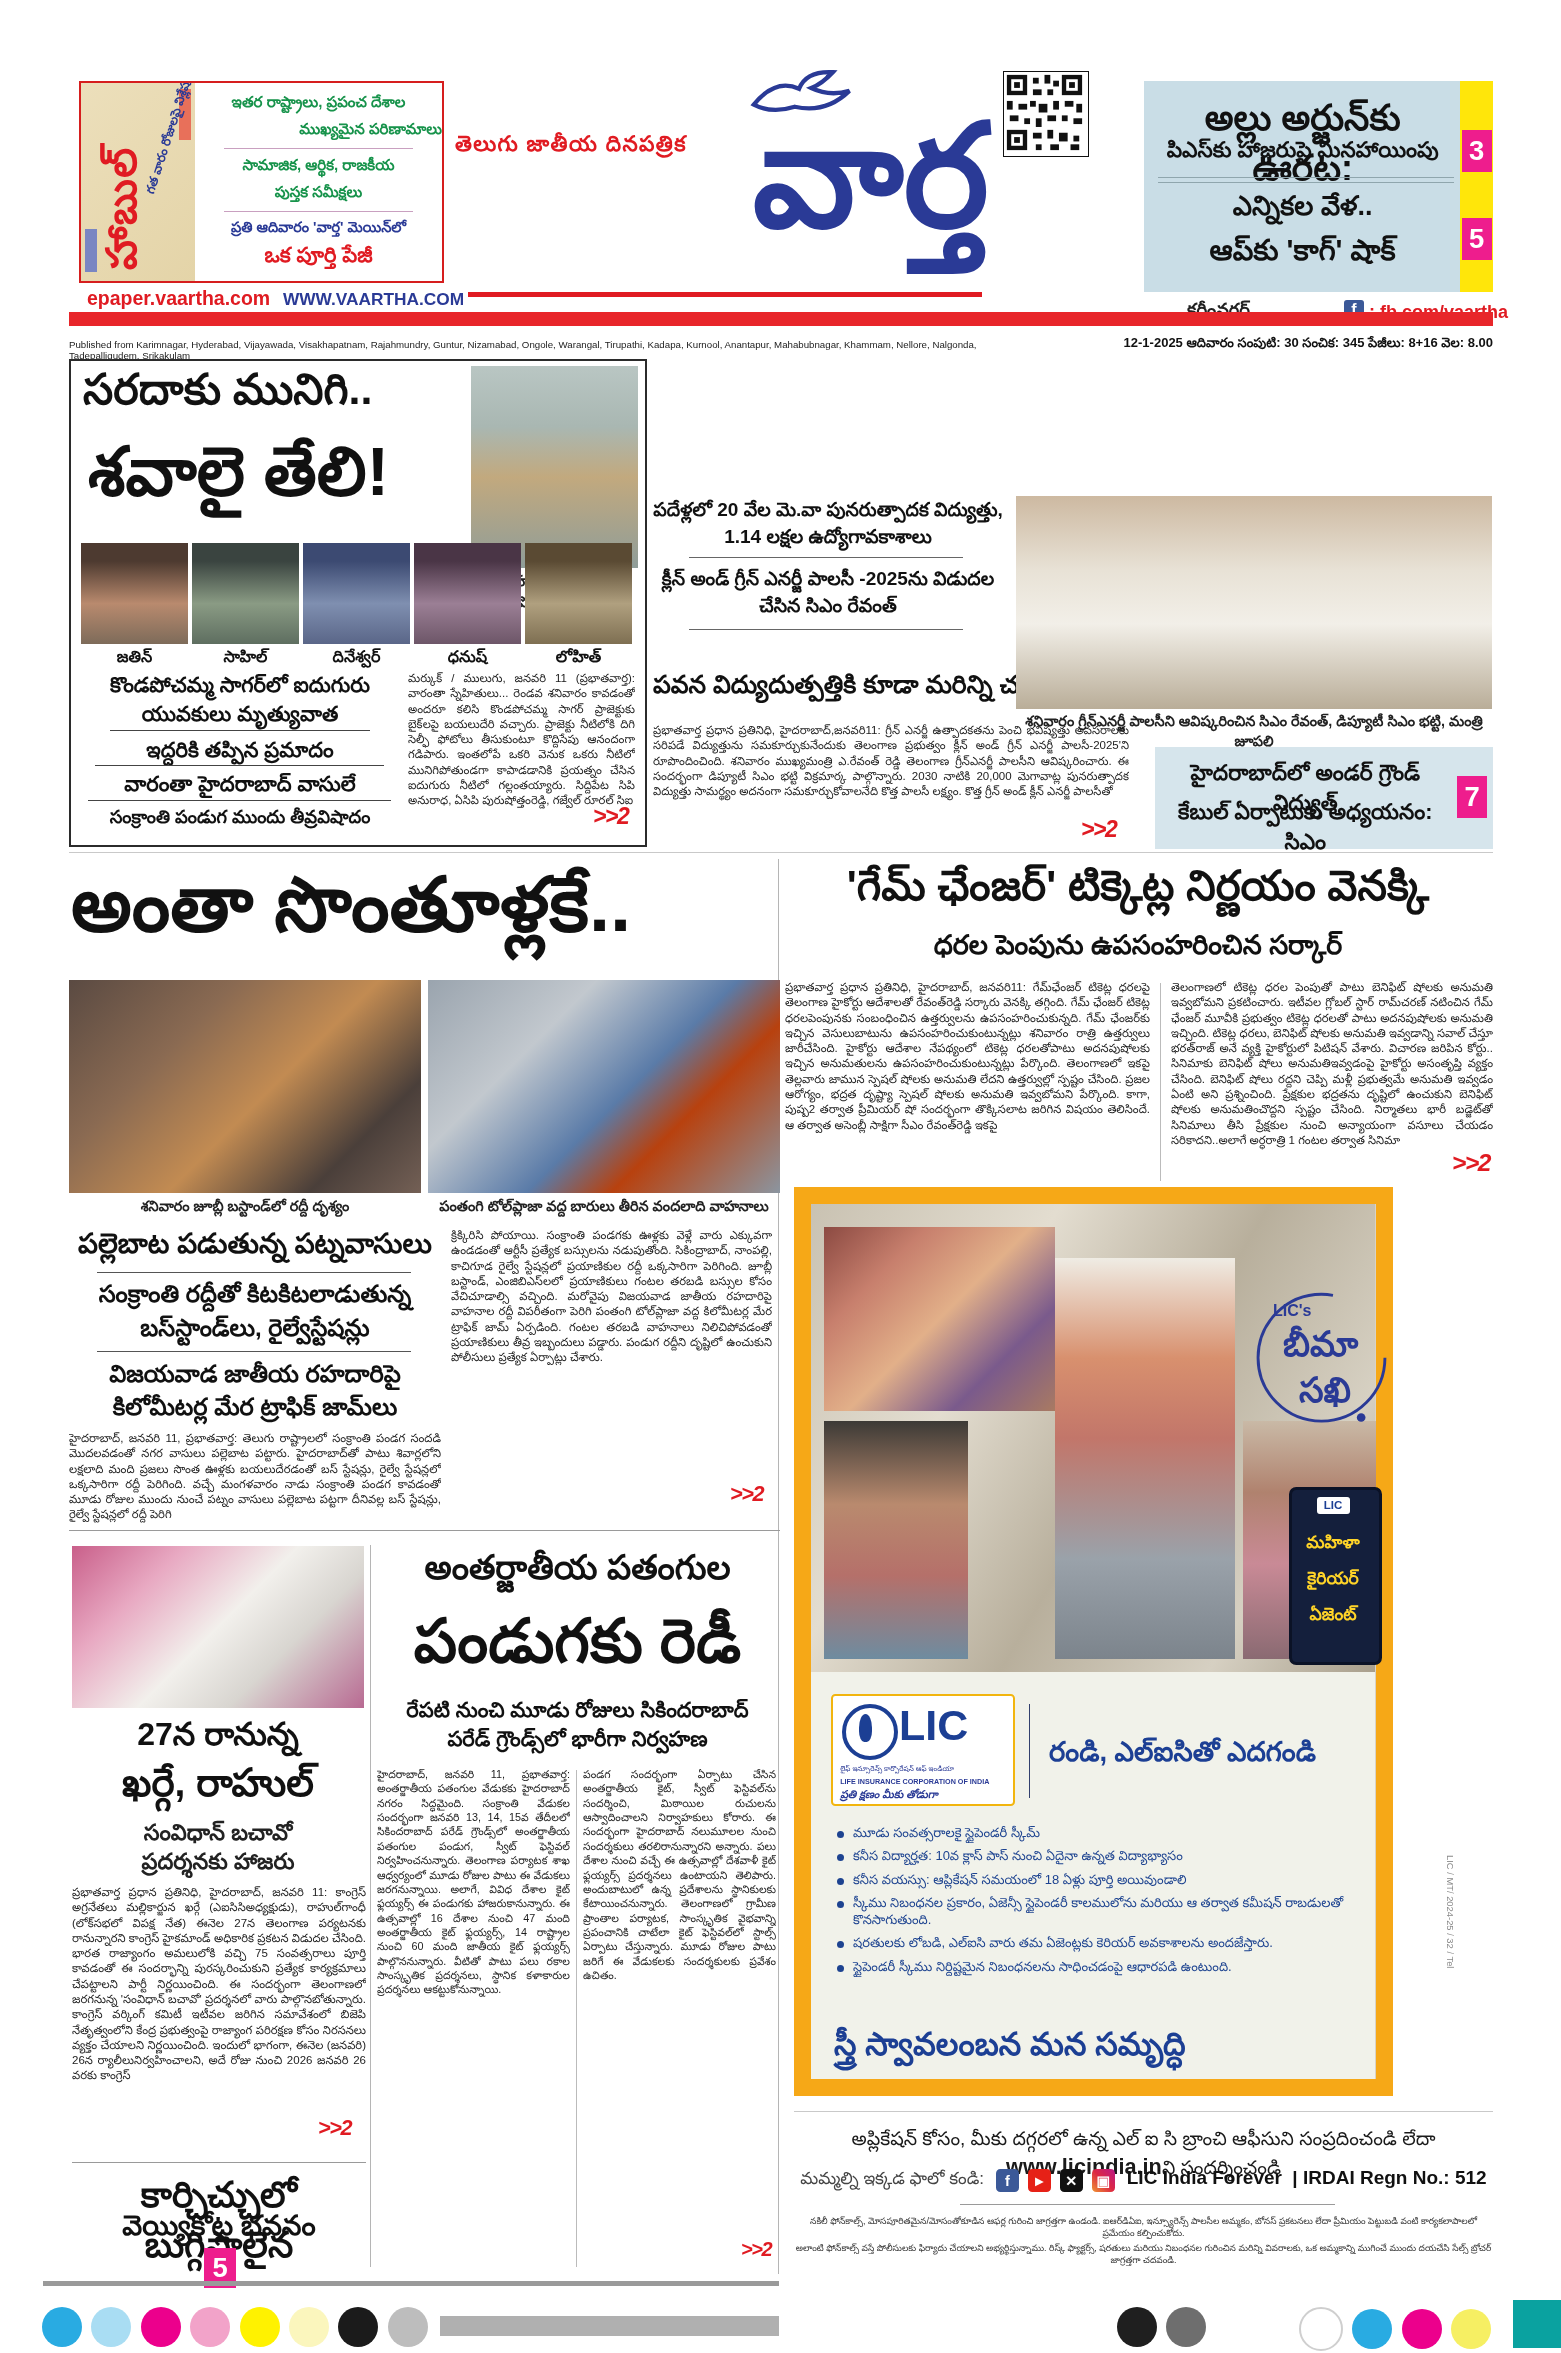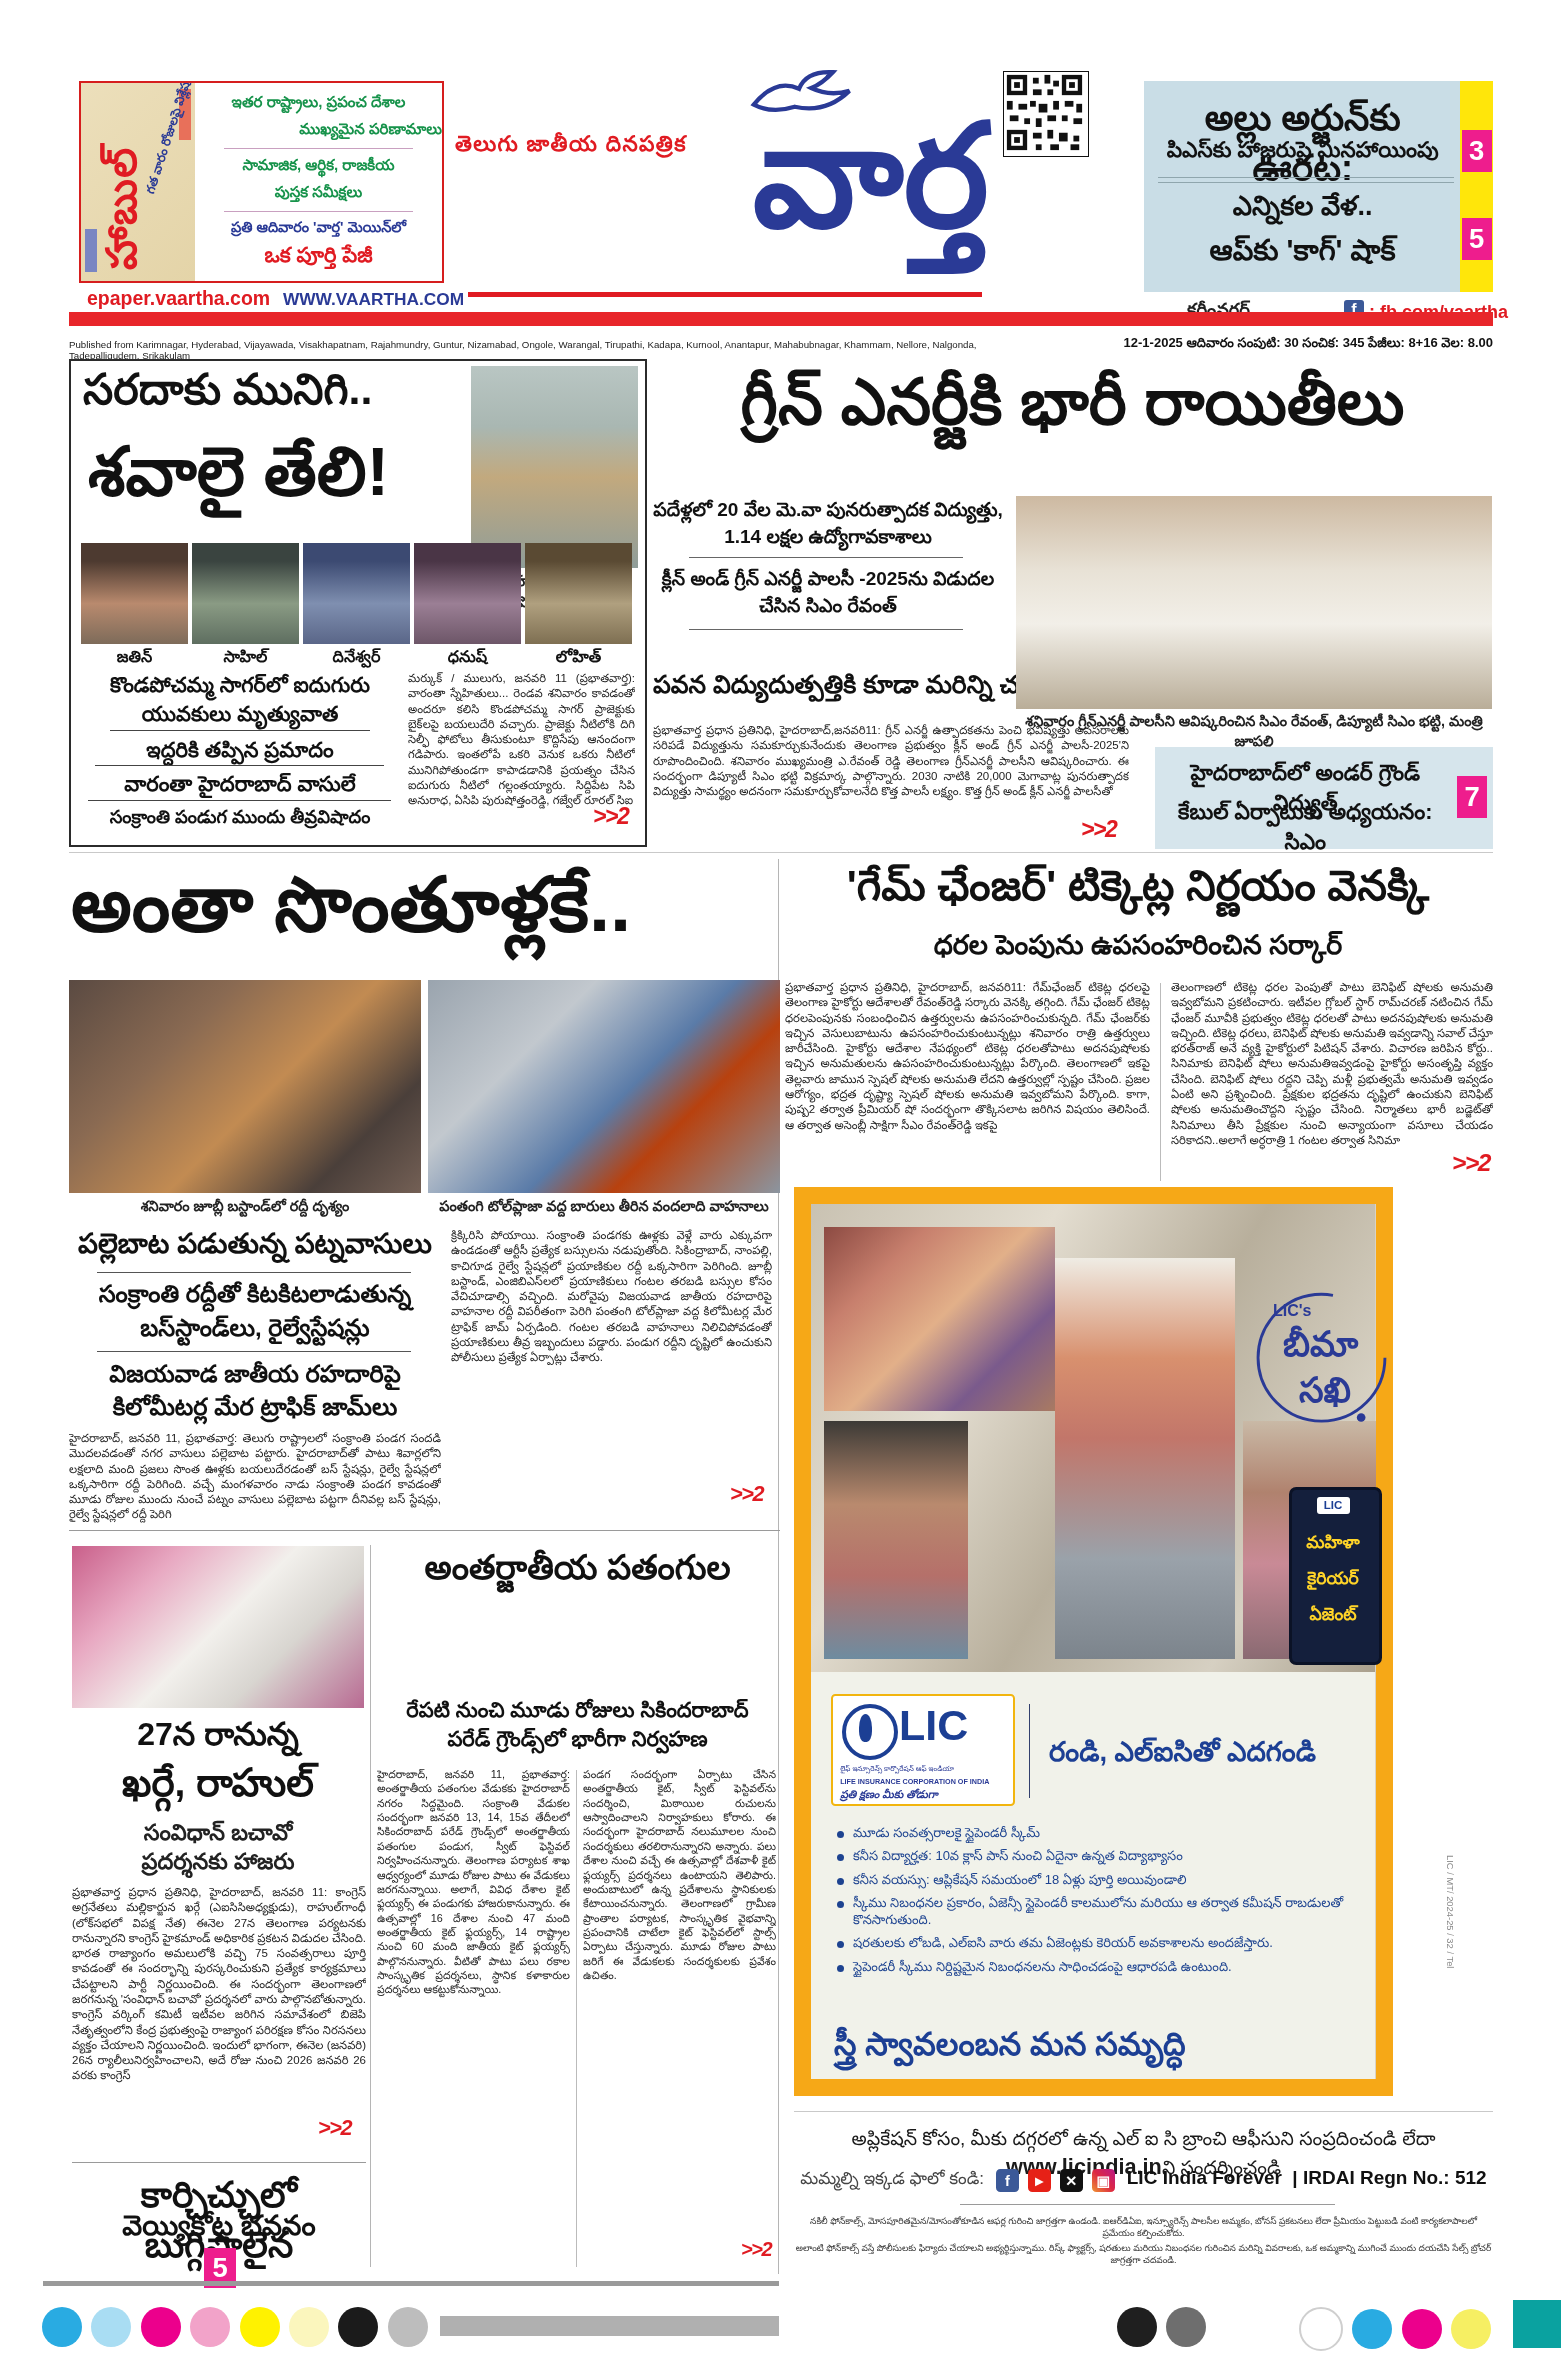--- a/index.html
+++ b/index.html
@@ -145,21 +145,20 @@
   <div class="abs" style="left:95px;top:765px;width:289px;height:1.4px;background:#444;"></div>
   <div class="abs c b" style="left:81px;top:772px;width:318px;font-size:21px;">వారంతా హైదరాబాద్ వాసులే</div>
   <div class="abs" style="left:88px;top:800px;width:303px;height:1.4px;background:#444;"></div>
   <div class="abs c b" style="left:81px;top:807px;width:318px;font-size:18px;">సంక్రాంతి పండుగ ముందు తీవ్రవిషాదం</div>
 
   <div class="abs bodytxt j" style="left:408px;top:671px;width:227px;height:152px;overflow:hidden;">
     <span class="lead">మర్కుక్ / ములుగు, జనవరి 11 (ప్రభాతవార్త):</span><span> వారంతా స్నేహితులు... రెండవ శనివారం కావడంతో అందరూ కలిసి కొండపోచమ్మ సాగర్ ప్రాజెక్టుకు బైక్‌లపై బయలుదేరి వచ్చారు. ప్రాజెక్టు నీటిలోకి దిగి సెల్ఫీ ఫోటోలు తీసుకుంటూ కొద్దిసేపు ఆనందంగా గడిపారు. ఇంతలోపే ఒకరి వెనుక ఒకరు నీటిలో మునిగిపోతుండగా కాపాడడానికి ప్రయత్నం చేసిన ఐదుగురు నీటిలో గల్లంతయ్యారు. సిద్దిపేట సిపి అనురాధ, ఏసిపి పురుషోత్తంరెడ్డి, గజ్వేల్ రూరల్ సిఐ</span>
   </div>
   <div class="abs jump" style="left:593px;top:803px;font-size:23px;">&gt;&gt;2</div>
 
-  <div class="abs c b" style="left:653px;top:359px;width:839px;font-size:64px;line-height:1.35;">గ్రీన్ ఎనర్జీకి భారీ రాయితీలు</div>
   <div class="abs c b" style="left:653px;top:497px;width:350px;font-size:19px;line-height:1.4;">పదేళ్లలో 20 వేల మె.వా పునరుత్పాదక విద్యుత్తు, 1.14 లక్షల ఉద్యోగావకాశాలు</div>
   <div class="abs" style="left:689px;top:557px;width:274px;height:1.4px;background:#666;"></div>
   <div class="abs c b" style="left:653px;top:566px;width:350px;font-size:19px;line-height:1.4;">క్లీన్ అండ్ గ్రీన్ ఎనర్జీ పాలసీ -2025ను విడుదల చేసిన సిఎం రేవంత్</div>
   <div class="abs" style="left:689px;top:629px;width:274px;height:1.4px;background:#666;"></div>
   <div class="abs b" style="left:653px;top:670px;width:476px;font-size:25px;">పవన విద్యుదుత్పత్తికి కూడా మరిన్ని చర్యలు</div>
   <div class="abs ph" style="left:1016px;top:496px;width:476px;height:213px;background:
        linear-gradient(180deg,#cdb9a1 0%,#e8e2d6 35%,#f2efe8 60%,#b9ad98 100%);"></div>
   <div class="abs c" style="left:1016px;top:713px;width:476px;font-size:14.4px;font-weight:bold;color:#222;">శనివారం గ్రీన్‌ఎనర్జీ పాలసీని ఆవిష్కరించిన సిఎం రేవంత్, డిప్యూటీ సిఎం భట్టి, మంత్రి జూపల్లి</div>
   <div class="abs bodytxt j" style="left:653px;top:723px;width:476px;height:126px;overflow:hidden;">
     <span class="lead">ప్రభాతవార్త ప్రధాన ప్రతినిధి, హైదరాబాద్,జనవరి11:</span><span> గ్రీన్ ఎనర్జీ ఉత్పాదకతను పెంచి భవిష్యత్తు అవసరాలకు సరిపడే విద్యుత్తును సమకూర్చుకునేందుకు తెలంగాణ ప్రభుత్వం క్లీన్ అండ్ గ్రీన్ ఎనర్జీ పాలసీ-2025'ని రూపొందించింది. శనివారం ముఖ్యమంత్రి ఎ.రేవంత్ రెడ్డి తెలంగాణ గ్రీన్‌ఎనర్జీ పాలసీని ఆవిష్కరించారు. ఈ సందర్భంగా డిప్యూటీ సిఎం భట్టి విక్రమార్క పాల్గొన్నారు. 2030 నాటికి 20,000 మెగావాట్ల పునరుత్పాదక విద్యుత్తు సామర్థ్యం అదనంగా సమకూర్చుకోవాలనేది కొత్త పాలసీ లక్ష్యం. కొత్త గ్రీన్ అండ్ క్లీన్ ఎనర్జీ పాలసీతో</span>
@@ -290,20 +289,21 @@
     <span class="lead">ప్రభాతవార్త ప్రధాన ప్రతినిధి, హైదరాబాద్, జనవరి 11:</span><span> కాంగ్రెస్ అగ్రనేతలు మల్లికార్జున ఖర్గే (ఎఐసిసిఅధ్యక్షుడు), రాహుల్‌గాంధీ (లోక్‌సభలో విపక్ష నేత) ఈనెల 27న తెలంగాణ పర్యటనకు రానున్నారని కాంగ్రెస్ హైకమాండ్ అధికారిక ప్రకటన విడుదల చేసింది. భారత రాజ్యాంగం అమలులోకి వచ్చి 75 సంవత్సరాలు పూర్తి కావడంతో ఈ సందర్భాన్ని పురస్కరించుకుని ప్రత్యేక కార్యక్రమాలు చేపట్టాలని పార్టీ నిర్ణయించింది. ఈ సందర్భంగా తెలంగాణలో జరగనున్న 'సంవిధాన్ బచావో' ప్రదర్శనలో వారు పాల్గొనబోతున్నారు. కాంగ్రెస్ వర్కింగ్ కమిటీ ఇటీవల జరిగిన సమావేశంలో బిజెపి నేతృత్వంలోని కేంద్ర ప్రభుత్వంపై రాజ్యాంగ పరిరక్షణ కోసం నిరసనలు వ్యక్తం చేయాలని నిర్ణయించింది. ఇందులో భాగంగా, ఈనెల (జనవరి) 26న ర్యాలీలునిర్వహించాలని, అదే రోజు నుంచి 2026 జనవరి 26 వరకు కాంగ్రెస్</span>
   </div>
   <div class="abs jump" style="left:318px;top:2115px;font-size:21.7px;">&gt;&gt;2</div>
   <div class="abs sep" style="left:72px;top:2162px;width:294px;"></div>
   <div class="abs c b" style="left:72px;top:2174px;width:294px;font-size:36px;">కార్చిచ్చులో బుగ్గిపాలైన</div>
   <div class="abs c b" style="left:72px;top:2210px;width:294px;font-size:28px;">వెయ్యికోట్ల భవనం</div>
   <div class="abs badge" style="left:204px;top:2248px;width:32px;height:40px;font-size:27.4px;">5</div>
 
   <div class="abs" style="left:370px;top:1545px;width:1.4px;height:722px;background:#b5b5b5;"></div>
   <div class="abs c b" style="left:379px;top:1545px;width:397px;font-size:34px;line-height:1.35;">అంతర్జాతీయ పతంగుల</div>
+  <div class="abs c b" style="left:379px;top:1597px;width:397px;font-size:61px;line-height:1.45;">పండుగకు రెడీ</div>
   <div class="abs c b" style="left:379px;top:1698px;width:397px;font-size:21px;">రేపటి నుంచి మూడు రోజులు సికిందరాబాద్</div>
   <div class="abs c b" style="left:379px;top:1727px;width:397px;font-size:21px;">పరేడ్ గ్రౌండ్స్‌లో భారీగా నిర్వహణ</div>
   <div class="abs bodytxt j" style="left:377px;top:1767px;width:193px;height:502px;overflow:hidden;font-size:10.8px;">
     <span class="lead">హైదరాబాద్, జనవరి 11, ప్రభాతవార్త:</span><span> అంతర్జాతీయ పతంగుల వేడుకకు హైదరాబాద్ నగరం సిద్ధమైంది. సంక్రాంతి వేడుకల సందర్భంగా జనవరి 13, 14, 15వ తేదీలలో సికిందరాబాద్ పరేడ్ గ్రౌండ్స్‌లో అంతర్జాతీయ పతంగుల పండుగ, స్వీట్ ఫెస్టివల్ నిర్వహించనున్నారు. తెలంగాణ పర్యాటక శాఖ ఆధ్వర్యంలో మూడు రోజుల పాటు ఈ వేడుకలు జరగనున్నాయి. అలాగే, వివిధ దేశాల కైట్ ఫ్లయ్యర్స్ ఈ పండుగకు హాజరుకానున్నారు. ఈ ఉత్సవాల్లో 16 దేశాల నుంచి 47 మంది అంతర్జాతీయ కైట్ ఫ్లయ్యర్స్, 14 రాష్ట్రాల నుంచి 60 మంది జాతీయ కైట్ ఫ్లయ్యర్స్ పాల్గొననున్నారు. వీటితో పాటు పలు రకాల సాంస్కృతిక ప్రదర్శనలు, స్థానిక కళాకారుల ప్రదర్శనలు ఆకట్టుకోనున్నాయి.</span>
   </div>
   <div class="abs" style="left:576px;top:1770px;width:0.7px;height:497px;background:#bbb;"></div>
   <div class="abs bodytxt j" style="left:583px;top:1767px;width:193px;height:502px;overflow:hidden;font-size:10.8px;">పండగ సందర్భంగా ఏర్పాటు చేసిన అంతర్జాతీయ కైట్, స్వీట్ ఫెస్టివల్‌ను సందర్శించి, మిఠాయిల రుచులను ఆస్వాదించాలని నిర్వాహకులు కోరారు. ఈ సందర్భంగా హైదరాబాద్ నలుమూలల నుంచి సందర్శకులు తరలిరానున్నారని అన్నారు. పలు దేశాల నుంచి వచ్చే ఈ ఉత్సవాల్లో దేశవాళీ కైట్ ఫ్లయ్యర్స్ ప్రదర్శనలు ఉంటాయని తెలిపారు. అందుబాటులో ఉన్న ప్రదేశాలను స్థానికులకు కేటాయించనున్నారు. తెలంగాణలో గ్రామీణ ప్రాంతాల పర్యాటక, సాంస్కృతిక వైభవాన్ని ప్రపంచానికి చాటేలా కైట్ ఫెస్టివల్‌లో స్టాల్స్ ఏర్పాటు చేస్తున్నారు. మూడు రోజుల పాటు జరిగే ఈ వేడుకలకు సందర్శకులకు ప్రవేశం ఉచితం.</div>
   <div class="abs jump" style="left:741px;top:2238px;font-size:20px;">&gt;&gt;2</div>
 
   <div class="abs" style="left:43px;top:2281px;width:736px;height:5px;background:#9a9a9a;"></div>

